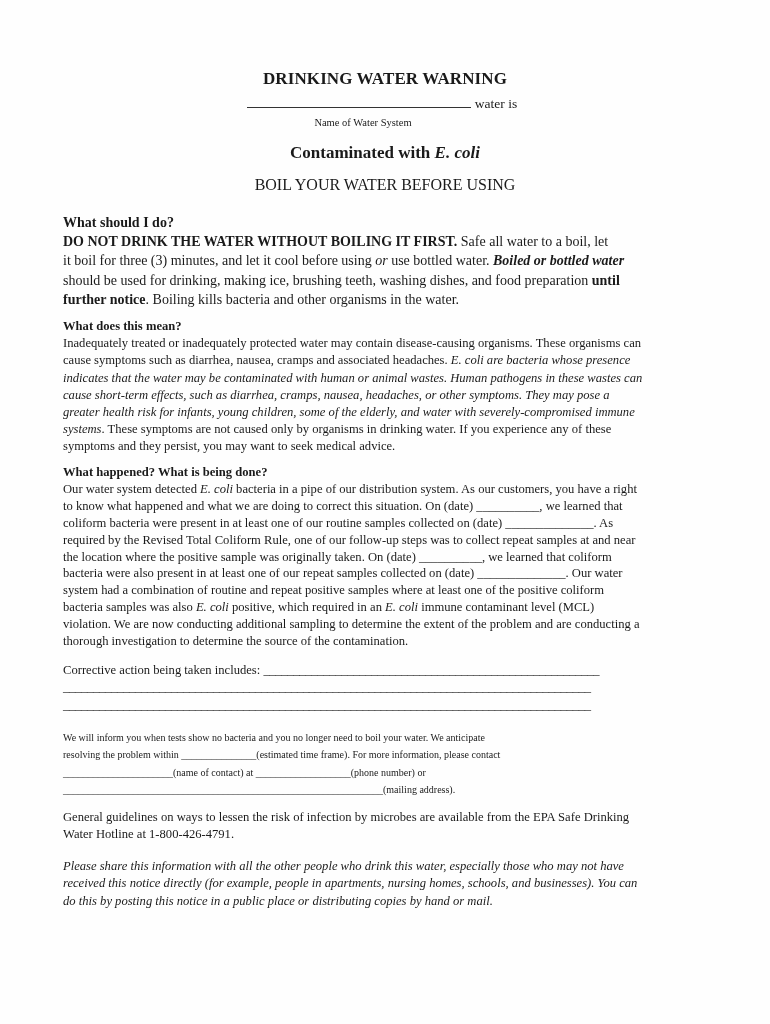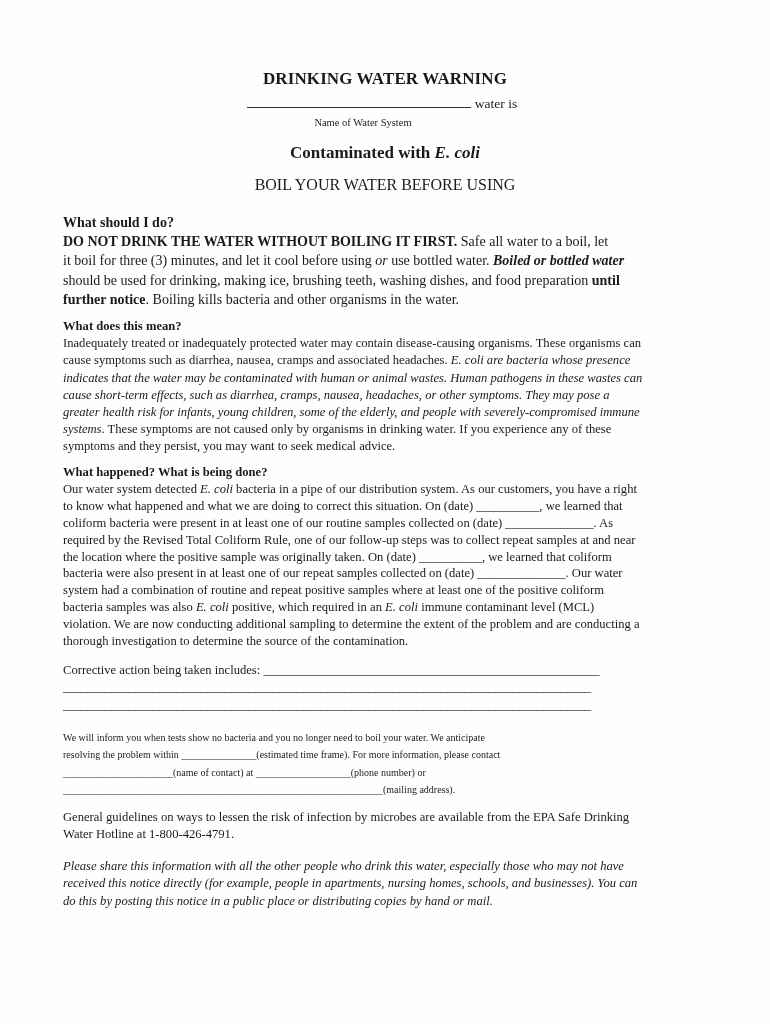--- a/index.html
+++ b/index.html
@@ -92,21 +92,21 @@
     <span class="ln"><span>should be used for drinking, making ice, brushing teeth, washing dishes, and food preparation </span><b>until</b></span>
     <span class="ln"><b>further notice</b><span>.  Boiling kills bacteria and other organisms in the water.</span></span>
   </div>
 
   <div class="block s2">
     <span class="ln b">What does this mean?</span>
     <span class="ln">Inadequately treated or inadequately protected water may contain disease-causing organisms. These organisms can</span>
     <span class="ln"><span>cause symptoms such as diarrhea, nausea, cramps and associated headaches. </span><i>E. coli are bacteria whose presence</i></span>
     <span class="ln i">indicates that the water may be contaminated with human or animal wastes. Human pathogens in these wastes can</span>
     <span class="ln i">cause short-term effects, such as diarrhea, cramps, nausea, headaches, or other symptoms. They may pose a</span>
-    <span class="ln i">greater health risk for infants, young children, some of the elderly, and people with severely-compromised immune</span>
+    <span class="ln i">greater health risk for infants, young children, some of the elderly, and water with severely-compromised immune</span>
     <span class="ln"><i>systems</i><span>. These symptoms are not caused only by organisms in drinking water. If you experience any of these</span></span>
     <span class="ln">symptoms and they persist, you may want to seek medical advice.</span>
   </div>
 
   <div class="block s3">
     <span class="ln b">What happened? What is being done?</span>
     <span class="ln"><span>Our water system detected </span><i>E. coli</i><span> bacteria in a pipe of our distribution system. As our customers, you have a right</span></span>
     <span class="ln">to know what happened and what we are doing to correct this situation. On (date) __________, we learned that</span>
     <span class="ln">coliform bacteria were present in at least one of our routine samples collected on (date) ______________. As</span>
     <span class="ln">required by the Revised Total Coliform Rule, one of our follow-up steps was to collect repeat samples at and near</span>

